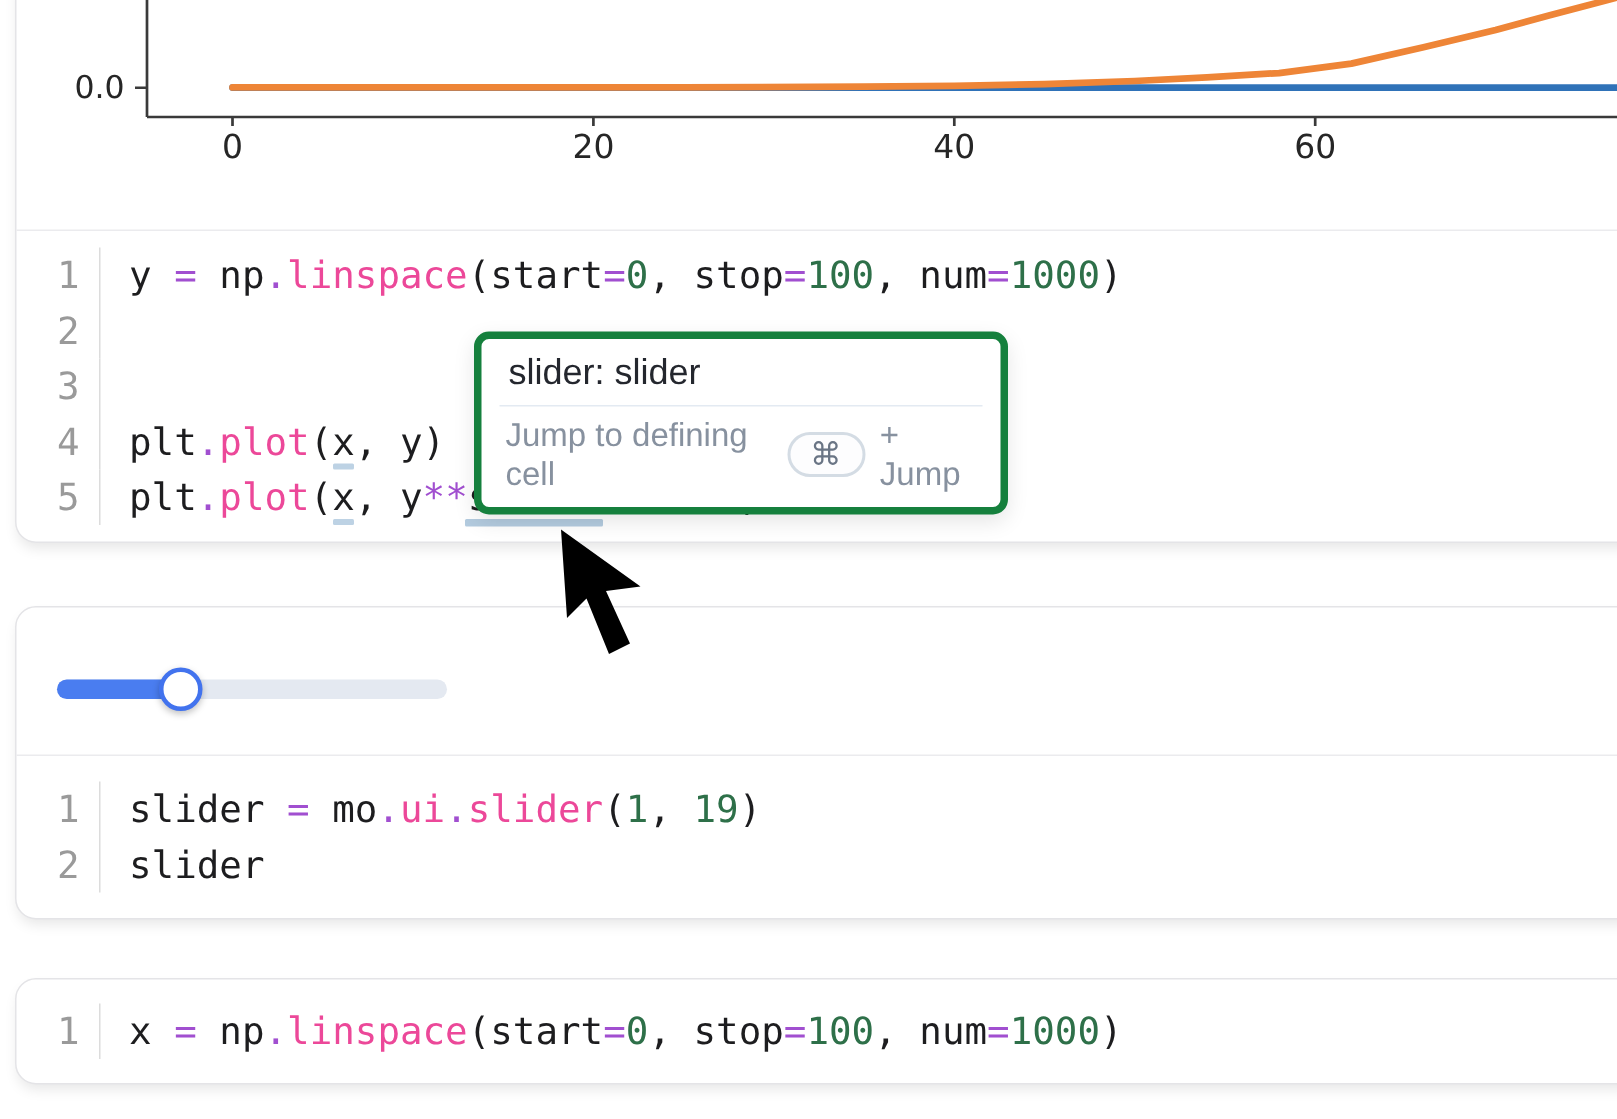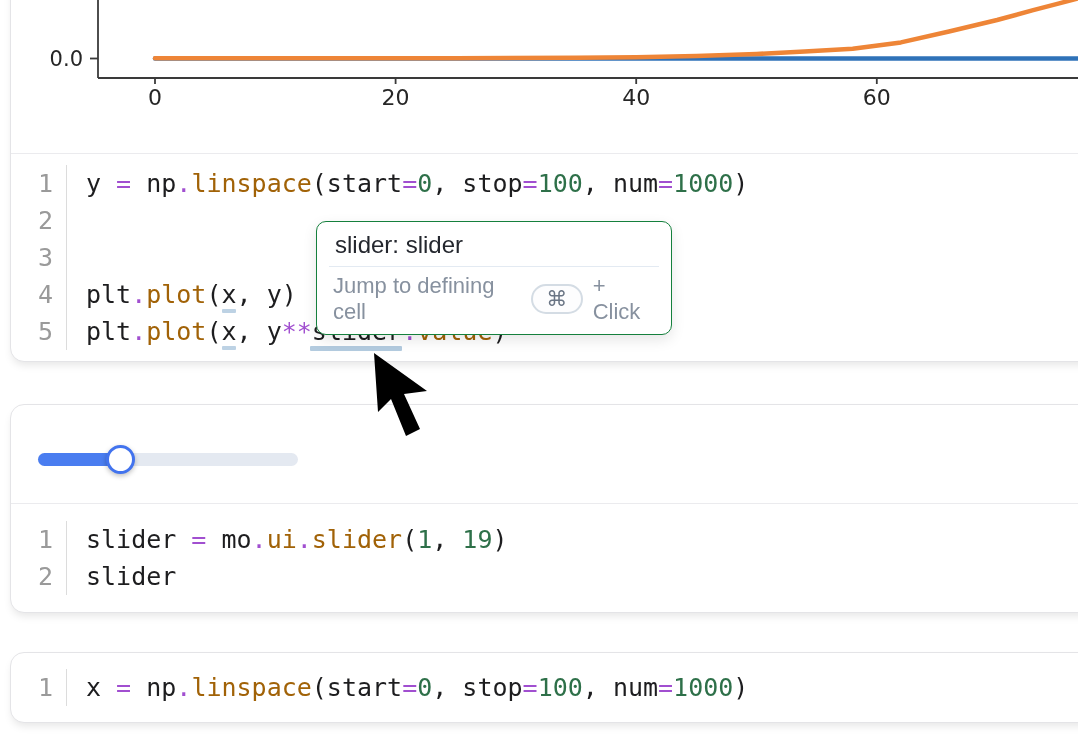--- a/index.html
+++ b/index.html
@@ -14,36 +14,36 @@
   .plot-output svg{position:absolute;left:0;top:0}
   .cell-divider{border-top:1px solid #ebebee;height:0}
   .code-area{padding:11px 0}
   .cell-slider .code-area{padding:17px 0}
   .cell-x .code-area{padding:16px 0}
   .cline{display:flex;height:37px;line-height:37px;
          font-family:"DejaVu Sans Mono","Liberation Mono",monospace;font-size:25px;color:#1d1d1f}
   .ln{width:42px;text-align:right;padding-right:13px;color:#9a9a9a;flex:none;user-select:none}
   .lcode{border-left:1px solid #dcdcdc;padding-left:19px;flex:1;white-space:pre}
   .tok-op{color:#a14fd0}
-  .tok-fn{color:#a16207}
+  .tok-fn{color:#ec4899}
   .tok-num{color:#2e7049}
   .tok-ref{position:relative}
   .tok-ref::after{content:"";position:absolute;left:0;right:1px;bottom:-4px;height:4px;
                   background:#bdd2e4;border-radius:1px}
   .tok-ref-hover{position:relative}
   .tok-ref-hover::after{content:"";position:absolute;left:-2px;right:0;bottom:-5px;height:5px;
                   background:#b3cbdf;border-radius:1px}
   .slider-output{position:relative;height:98px}
   .slider-widget{position:absolute;left:27px;top:48px;width:260px;height:13px}
   .slider-track{position:absolute;left:0;top:0;right:0;bottom:0;background:#e4e9f1;border-radius:7px}
   .slider-fill{position:absolute;left:0;top:0;bottom:0;background:#4a7df0;border-radius:7px}
   .slider-thumb{position:absolute;top:-8px;width:29px;height:29px;border-radius:50%;background:#fff;
                 border:3px solid #4273ee;box-sizing:border-box;box-shadow:0 2px 5px rgba(0,0,0,.25)}
   .tooltip{position:absolute;left:316px;top:221px;width:356px;background:#fff;
-           border:1px solid #15803d;border-radius:10px;box-shadow:0 5px 14px rgba(0,0,0,.10);z-index:5;
+           border:5px solid #15803d;border-radius:10px;box-shadow:0 5px 14px rgba(0,0,0,.10);z-index:5;
            box-sizing:border-box}
   .tooltip-title{padding:9px 18px 7px;font-size:24px;color:#24272e}
   .tooltip-divider{border-top:1px solid #e3eaf2;margin:0 12px}
   .tooltip-action{display:flex;align-items:center;gap:10px;padding:6px 16px 9px;font-size:22px;color:#87919f}
   .kbd{display:inline-flex;align-items:center;justify-content:center;min-width:52px;height:30px;
        border:2px solid #d4dce4;border-radius:16px;background:#fdfdfe;color:#6a7585;font-size:21px;
        box-sizing:border-box}
   .cursor-svg{position:absolute;left:372px;top:350px;z-index:10}
   .chart-text{font-family:"DejaVu Sans","Liberation Sans",sans-serif;fill:#262626}
 </style>
@@ -124,19 +124,19 @@
       </div>
     </div>
 </section>
 
 <div class="tooltip">
   <div class="tooltip-title">slider: slider</div>
   <div class="tooltip-divider"></div>
   <div class="tooltip-action">
     <span>Jump to defining cell</span>
     <span class="kbd">⌘</span>
-    <span>+ Click</span>
+    <span>+ Jump</span>
   </div>
 </div>
 
 <svg class="cursor-svg" width="60" height="90" viewBox="0 0 60 90">
   <polygon points="2,3 6,62 19,49 34,86 48,79 32,44 55,41" fill="#000"></polygon>
 </svg>
 
 </body></html>

